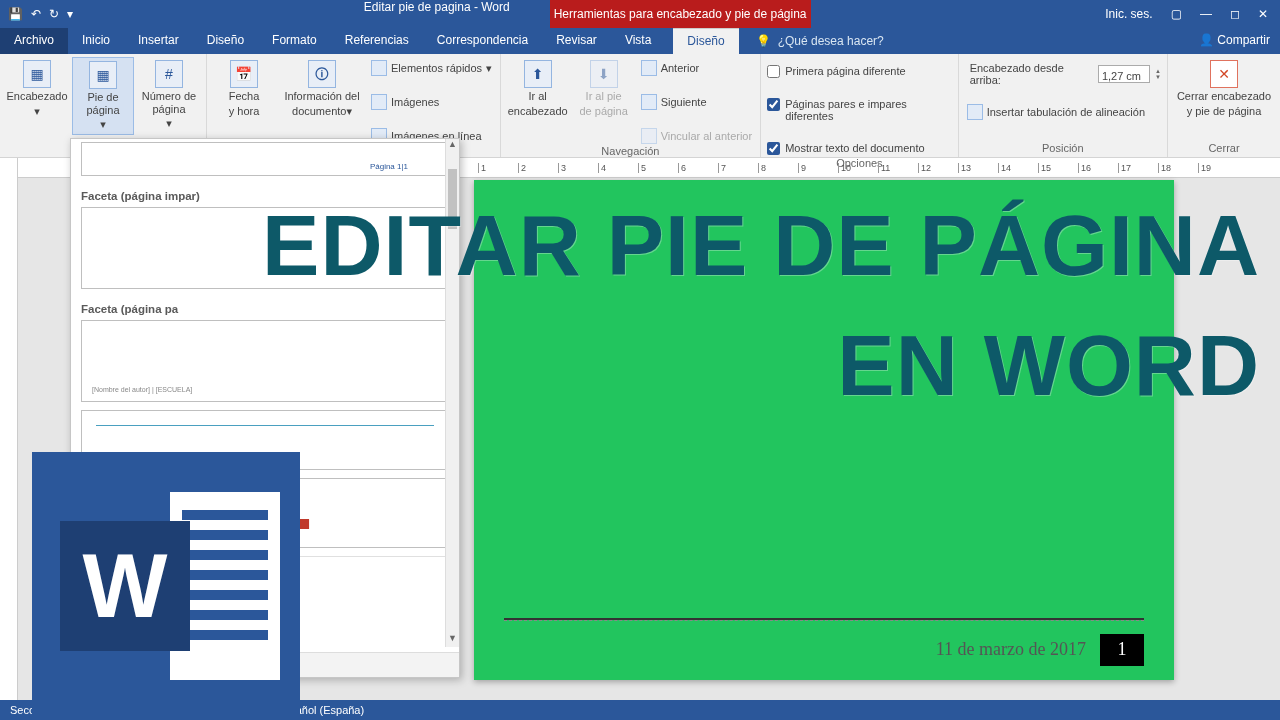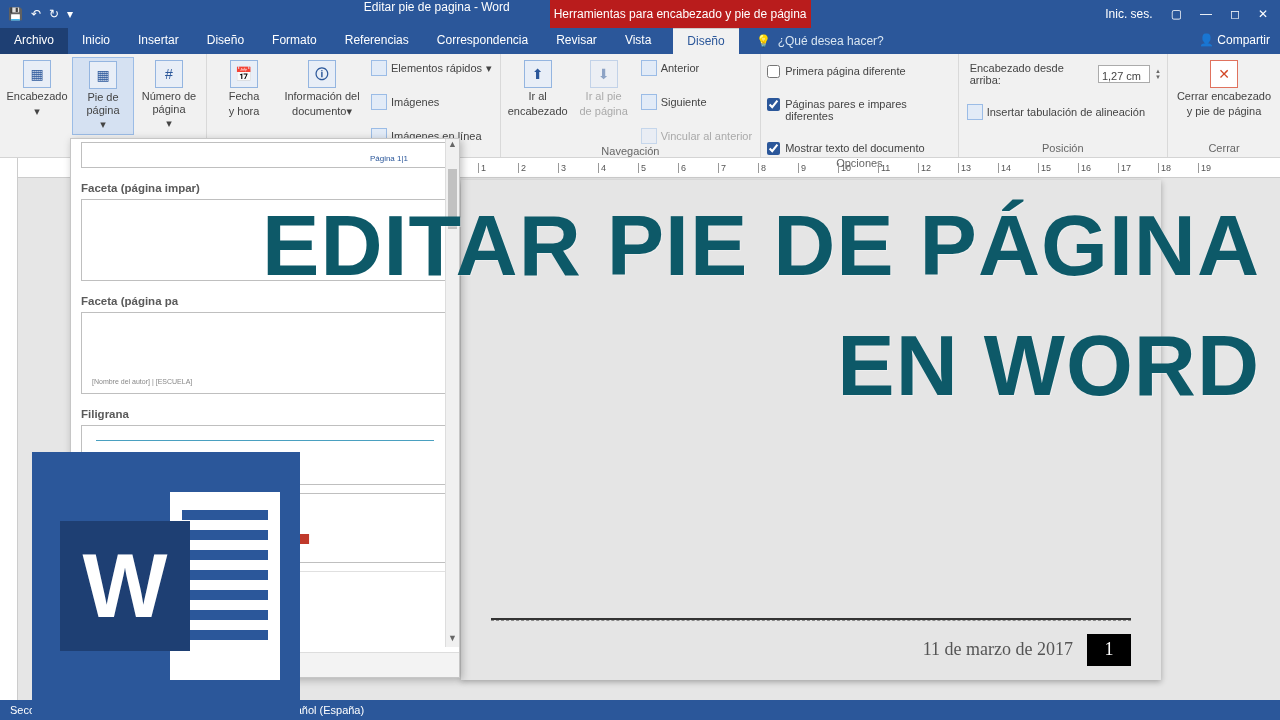--- a/index.html
+++ b/index.html
@@ -40,32 +40,32 @@
 
 .ruler-h { height: 20px; background: #fff; border-bottom: 1px solid #ccc; margin-left: 18px; font-size: 9px; color: #555; display: flex; align-items: center; overflow: hidden; padding-left: 460px; }
 .ruler-h .tick { width: 40px; flex-shrink: 0; border-left: 1px solid #999; padding-left: 2px; }
 
 .workspace { position: absolute; top: 178px; left: 18px; right: 0; bottom: 20px; background: #e6e6e6; display: flex; }
 .ruler-v { width: 18px; background: #fff; border-right: 1px solid #ccc; position: absolute; left: 0; top: 158px; bottom: 20px; }
 
 .gallery { position: absolute; left: 70px; top: 138px; width: 390px; height: 540px; background: #fff; border: 1px solid #c6c6c6; box-shadow: 2px 2px 8px rgba(0,0,0,0.25); z-index: 50; font-size: 12px; color: #333; overflow: hidden; }
 .gallery .ghead { font-weight: 600; padding: 6px 10px 2px; color: #5a5a5a; font-size: 11.5px; }
 .gallery .preview { margin: 3px 10px 8px; height: 82px; border: 1px solid #bfbfbf; background: #fff; position: relative; }
-.gallery .preview.first { height: 26px; }
+.gallery .preview.first { height: 34px; }
 .gallery .preview .pgtxt { position: absolute; bottom: 4px; right: 40px; font-size: 8px; color: #2b579a; }
 .gallery .preview .smalltxt { position: absolute; bottom: 8px; left: 10px; font-size: 7px; color: #888; }
 .gallery .preview .authorbox { position: absolute; bottom: 18px; left: 50%; transform: translateX(-50%); font-size: 7px; color: #444; display: flex; align-items: center; gap: 2px; }
 .gallery .preview .authorbox .rsq { width: 10px; height: 10px; background: #c0392b; }
 .gallery .sep { height: 1px; background: #e0e0e0; margin: 2px 0; }
 .gallery .footer { position: absolute; bottom: 0; left: 0; right: 0; background: #f3f3f3; padding: 6px 10px; font-size: 11px; color: #777; border-top: 1px solid #ddd; }
 .gallery .scrollbar { position: absolute; right: 0; top: 0; width: 14px; bottom: 30px; background: #f0f0f0; border-left: 1px solid #ddd; }
 .gallery .scrollbar .thumb { position: absolute; top: 30px; left: 2px; right: 2px; height: 60px; background: #c1c1c1; }
 .gallery .scrollbar .arr { position: absolute; left: 0; right: 0; height: 14px; text-align: center; font-size: 9px; color: #666; background: #f0f0f0; }
 
-.page { position: absolute; left: 461px; top: 180px; width: 700px; height: 500px; background: #e5e5e5; box-shadow: 0 2px 6px rgba(0,0,0,0.3); }
+.page { position: absolute; left: 474px; top: 180px; width: 700px; height: 500px; background: #22c55e; box-shadow: 0 2px 6px rgba(0,0,0,0.3); }
 .page .footer-area { position: absolute; bottom: 10px; left: 30px; right: 30px; height: 50px; border-top: 1px dashed #888; display: flex; align-items: center; justify-content: flex-end; gap: 14px; padding-top: 8px; }
 .page .footer-area .date { font-family: Georgia, serif; font-size: 18px; color: #555; }
 .page .footer-area .pnum { width: 44px; height: 32px; background: #000; color: #fff; display: flex; align-items: center; justify-content: center; font-family: Georgia, serif; font-size: 18px; }
 .page .hr { position: absolute; bottom: 60px; left: 30px; right: 30px; height: 2px; background: #333; }
 
 .overlay-title { position: absolute; top: 200px; left: 160px; right: 20px; text-align: right; z-index: 60; pointer-events: none; }
 .overlay-title .line { font-size: 86px; font-weight: 800; color: #0d5968; line-height: 1.05; letter-spacing: 1px; font-family: Arial, sans-serif; text-shadow: 1px 1px 0 rgba(255,255,255,0.3); }
 
 .wordlogo { position: absolute; left: 32px; bottom: 0; width: 268px; height: 268px; background: #2b579a; z-index: 70; display: flex; align-items: center; justify-content: center; }
 .wordlogo .book { position: absolute; right: 20px; top: 40px; bottom: 40px; width: 110px; background: #fff; display: flex; flex-direction: column; gap: 10px; padding: 18px 12px; }
@@ -280,21 +280,20 @@
 <div class="gallery">
   <div class="preview first">
     <div class="pgtxt">Página 1|1</div>
   </div>
   <div class="ghead">Faceta (página impar)</div>
   <div class="preview"></div>
   <div class="ghead">Faceta (página pa</div>
   <div class="preview">
     <div class="smalltxt">[Nombre del autor] | [ESCUELA]</div>
   </div>
-  <div class="ghead">Filigrana</div>
   <div class="preview" style="height:60px">
     <div style="position:absolute;top:14px;left:14px;right:14px;height:1px;background:#4aa0c0"></div>
   </div>
   <div class="preview" style="height:70px">
     <div class="authorbox">
         <span>[NOMBRE DEL AUTOR]</span>
         <div class="rsq"></div>
       </div>
   </div>
   <div class="sep"></div>

